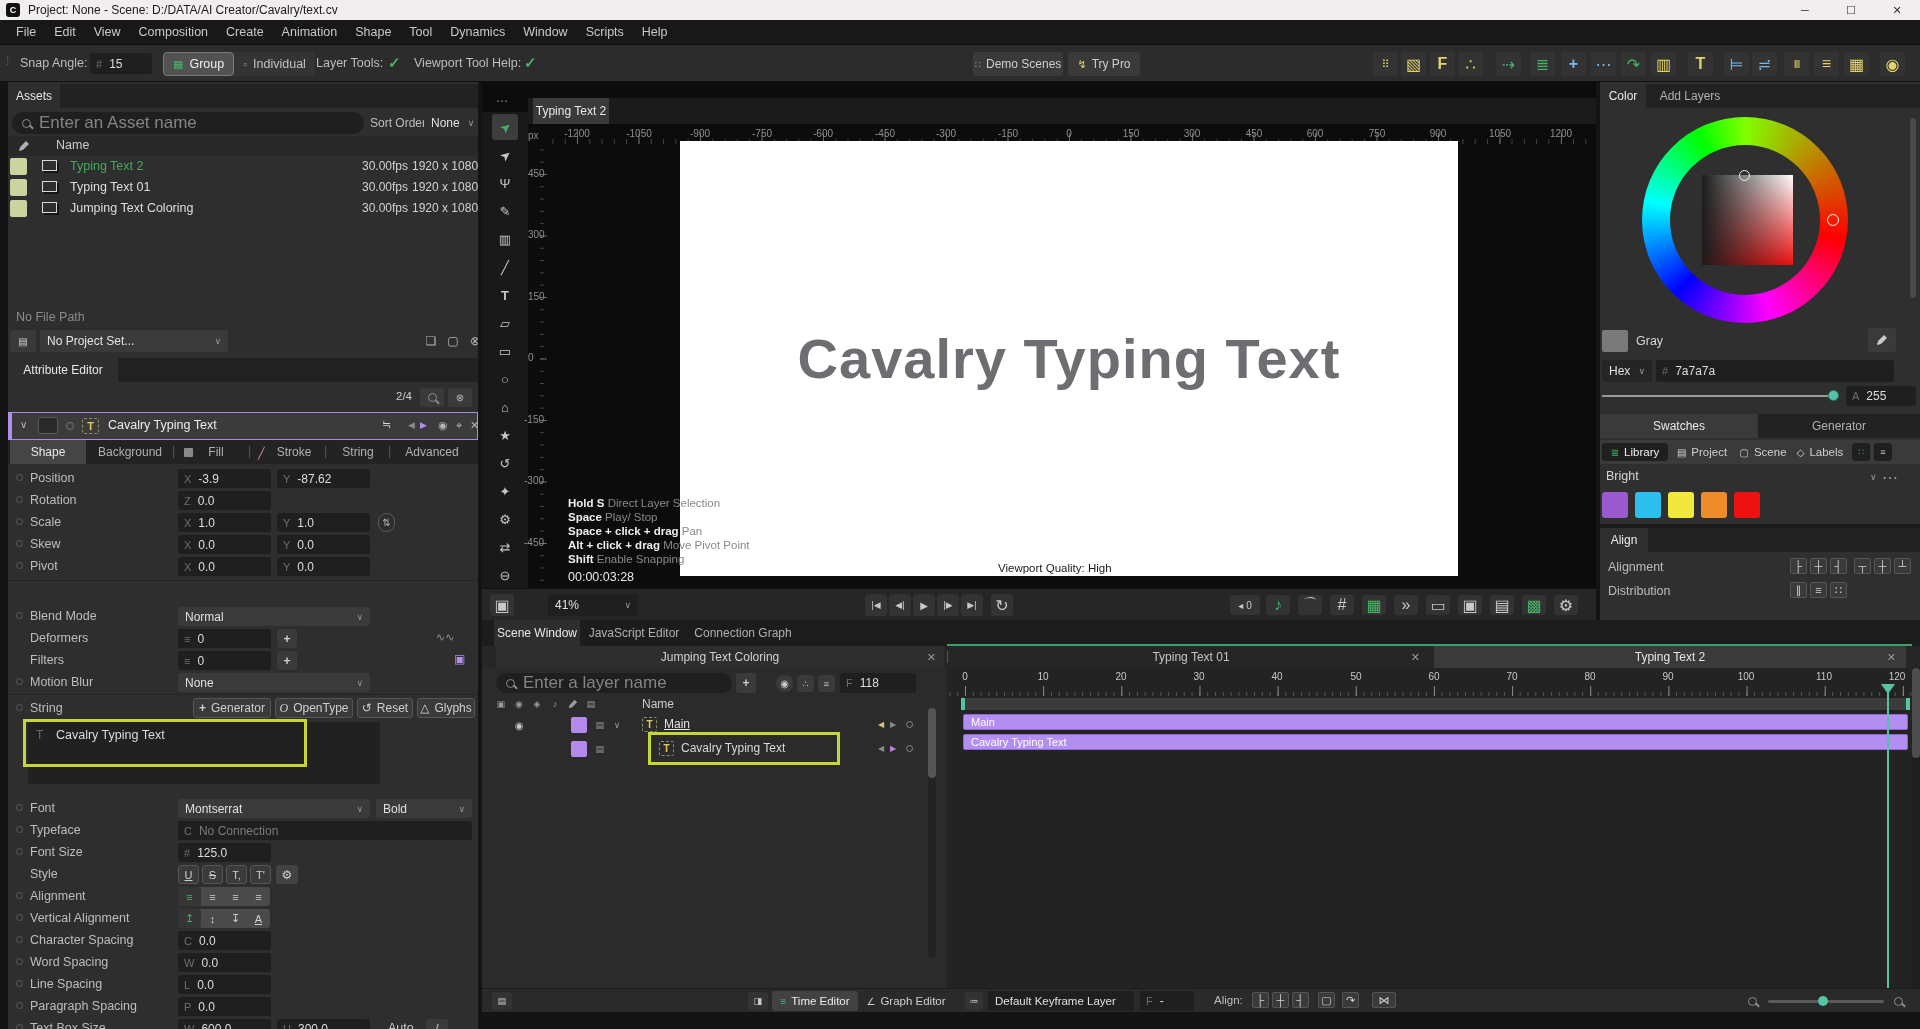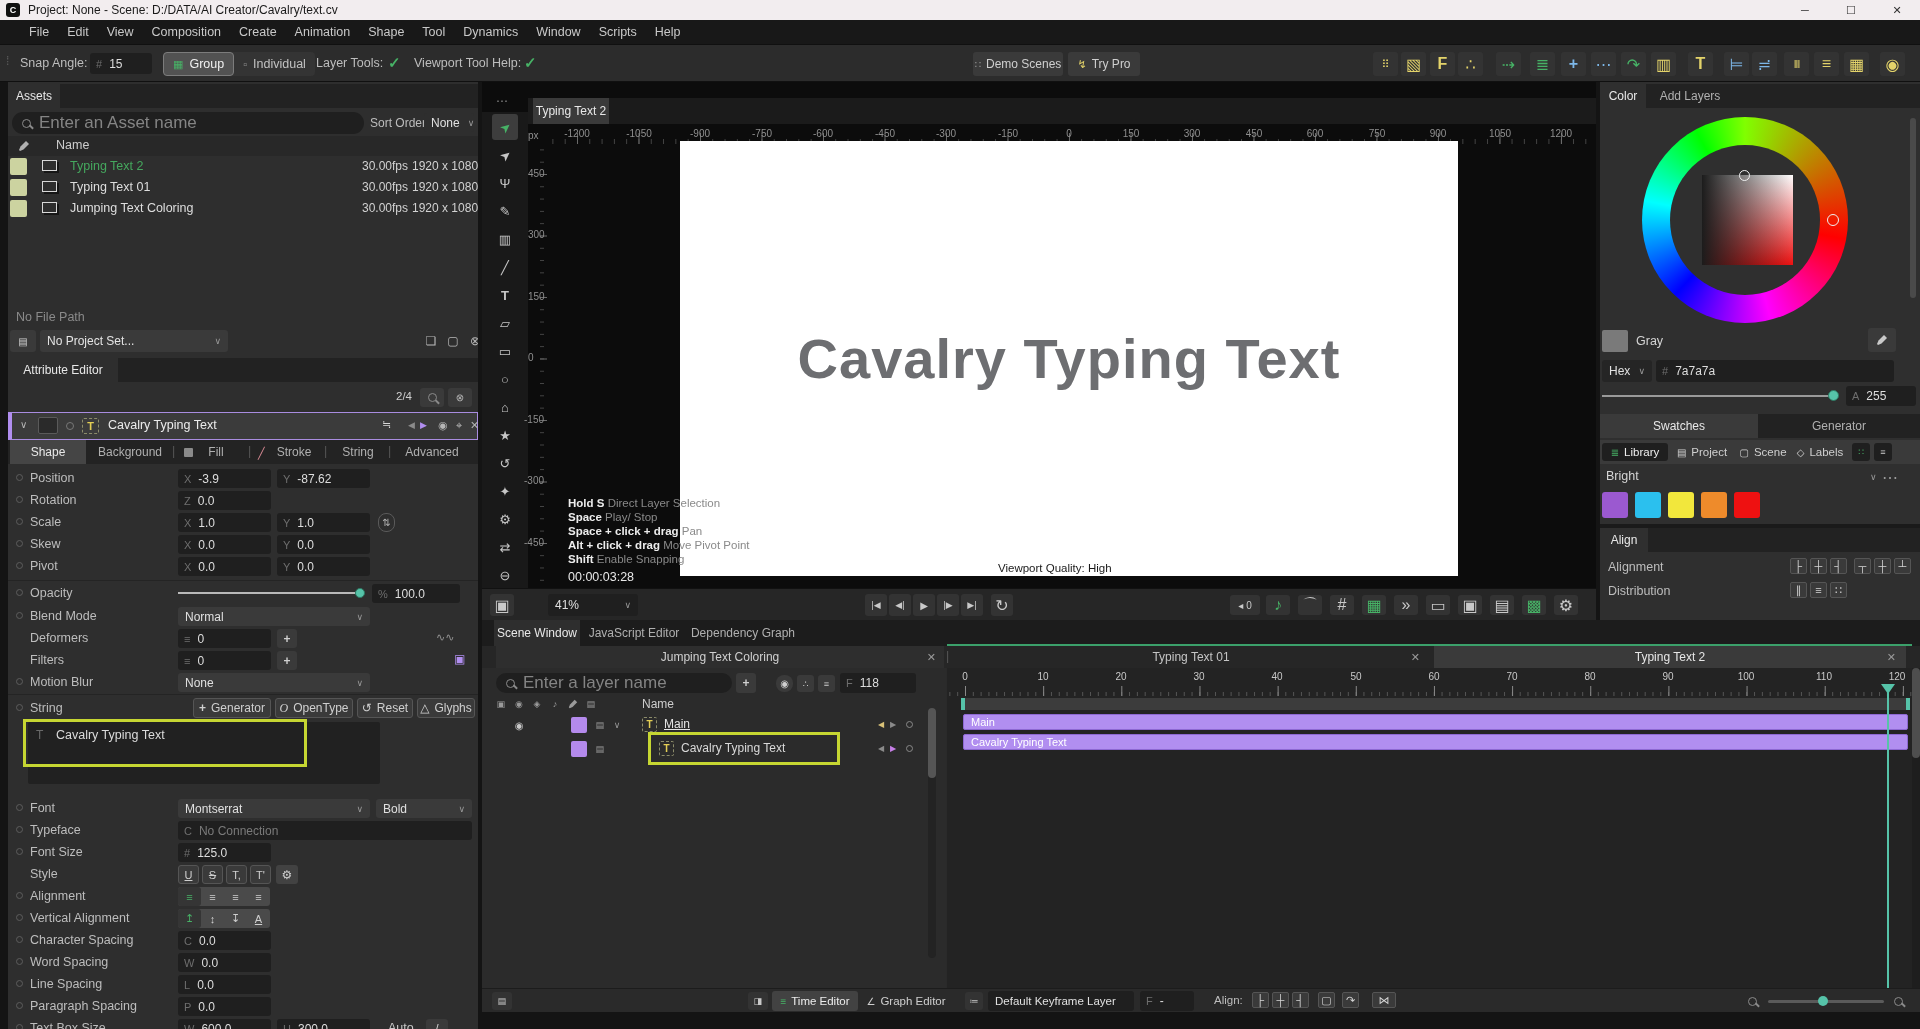--- a/index.html
+++ b/index.html
@@ -68,21 +68,21 @@
 <body>
 
 <div class="ab" style="left:0;top:0;width:1920px;height:20px;background:#f2edef;display:flex;align-items:center;">
   <span class="ic" style="left:6px;top:3px;width:14px;height:14px;background:#111;border-radius:3px;color:#fff;font-size:9px;font-weight:bold;">C</span>
   <span style="position:absolute;left:28px;top:3px;font-size:12px;color:#1a1a1a;">Project: None - Scene: D:/DATA/AI Creator/Cavalry/text.cv</span>
   <span class="ic" style="left:1782px;top:0;width:46px;height:20px;color:#333;font-size:11px;">─</span>
   <span class="ic" style="left:1828px;top:0;width:46px;height:20px;color:#333;font-size:11px;">☐</span>
   <span class="ic" style="left:1874px;top:0;width:46px;height:20px;color:#333;font-size:11px;">✕</span>
 </div>
 
-<div class="ab" style="left:0;top:20px;width:1920px;height:24px;background:#181818;display:flex;align-items:center;padding-left:20px;">
+<div class="ab" style="left:0;top:20px;width:1920px;height:24px;background:#181818;display:flex;align-items:center;padding-left:7px;">
   <span style="padding:0 9px;font-size:12.5px;color:#c9c9c9;">File</span>
   <span style="padding:0 9px;font-size:12.5px;color:#c9c9c9;">Edit</span>
   <span style="padding:0 9px;font-size:12.5px;color:#c9c9c9;">View</span>
   <span style="padding:0 9px;font-size:12.5px;color:#c9c9c9;">Composition</span>
   <span style="padding:0 9px;font-size:12.5px;color:#c9c9c9;">Create</span>
   <span style="padding:0 9px;font-size:12.5px;color:#c9c9c9;">Animation</span>
   <span style="padding:0 9px;font-size:12.5px;color:#c9c9c9;">Shape</span>
   <span style="padding:0 9px;font-size:12.5px;color:#c9c9c9;">Tool</span>
   <span style="padding:0 9px;font-size:12.5px;color:#c9c9c9;">Dynamics</span>
   <span style="padding:0 9px;font-size:12.5px;color:#c9c9c9;">Window</span>
@@ -283,30 +283,20 @@
     <div class="f f1">
         <span class="p">X</span>
         <span>0.0</span>
       </div>
     <div class="f f2">
         <span class="p">Y</span>
         <span>0.0</span>
       </div>
   </div>
   <div class="hr" style="top:498px;"></div>
-  <div class="prow" style="top:501px;">
-    <span class="dot"></span>
-    <span class="lb">Opacity</span>
-    <div style="position:absolute;left:170px;top:9px;width:184px;height:2px;background:#b9b9b9;"></div>
-    <span style="position:absolute;left:347px;top:5px;width:10px;height:10px;border-radius:50%;background:#56c3a9;border:1px solid #2e7a63;"></span>
-    <div class="f" style="left:364px;width:88px;">
-        <span class="p">%</span>
-        <span>100.0</span>
-      </div>
-  </div>
   <div class="prow" style="top:524px;">
     <span class="dot"></span>
     <span class="lb">Blend Mode</span>
     <div class="dd" style="left:170px;width:192px;">
         <span>Normal</span>
         <span class="cv">∨</span>
       </div>
   </div>
   <div class="prow" style="top:546px;">
     <span class="lb">Deformers</span>
@@ -683,21 +673,21 @@
   <div class="albtn" style="left:190px;top:500px;">∥</div>
   <div class="albtn" style="left:210px;top:500px;">≡</div>
   <div class="albtn" style="left:230px;top:500px;">∷</div>
 </div>
 
 <div class="ab" style="left:482px;top:620px;width:1438px;height:392px;background:#2a2a2a;overflow:hidden;">
 
   <div class="ab" style="left:0;top:0;width:1438px;height:26px;background:#1c1c1c;"></div>
   <div class="tab on" style="left:12px;top:0;width:86px;height:26px;background:#2e2e2e;">Scene Window</div>
   <div class="tab" style="left:102px;top:0;width:100px;height:26px;">JavaScript Editor</div>
-  <div class="tab" style="left:206px;top:0;width:110px;height:26px;">Dependency Graph</div>
+  <div class="tab" style="left:206px;top:0;width:110px;height:26px;">Connection Graph</div>
 
   <div class="ab" style="left:0;top:26px;width:1438px;height:22px;background:#262626;"></div>
   <div style="position:absolute;left:465px;top:24px;width:965px;height:2px;background:#3ba06a;"></div>
   <div class="tab" style="left:14px;top:26px;width:448px;height:22px;background:#2e2e2e;color:#d0d0d0;">
     <span>Jumping Text Coloring</span>
     <span class="xbt" style="position:absolute;right:8px;">✕</span>
   </div>
   <span class="lb" style="left:464px;top:29px;color:#555;">|</span>
   <div class="tab" style="left:470px;top:26px;width:478px;height:22px;color:#c5c5c5;">
     <span>Typing Text 01</span>

